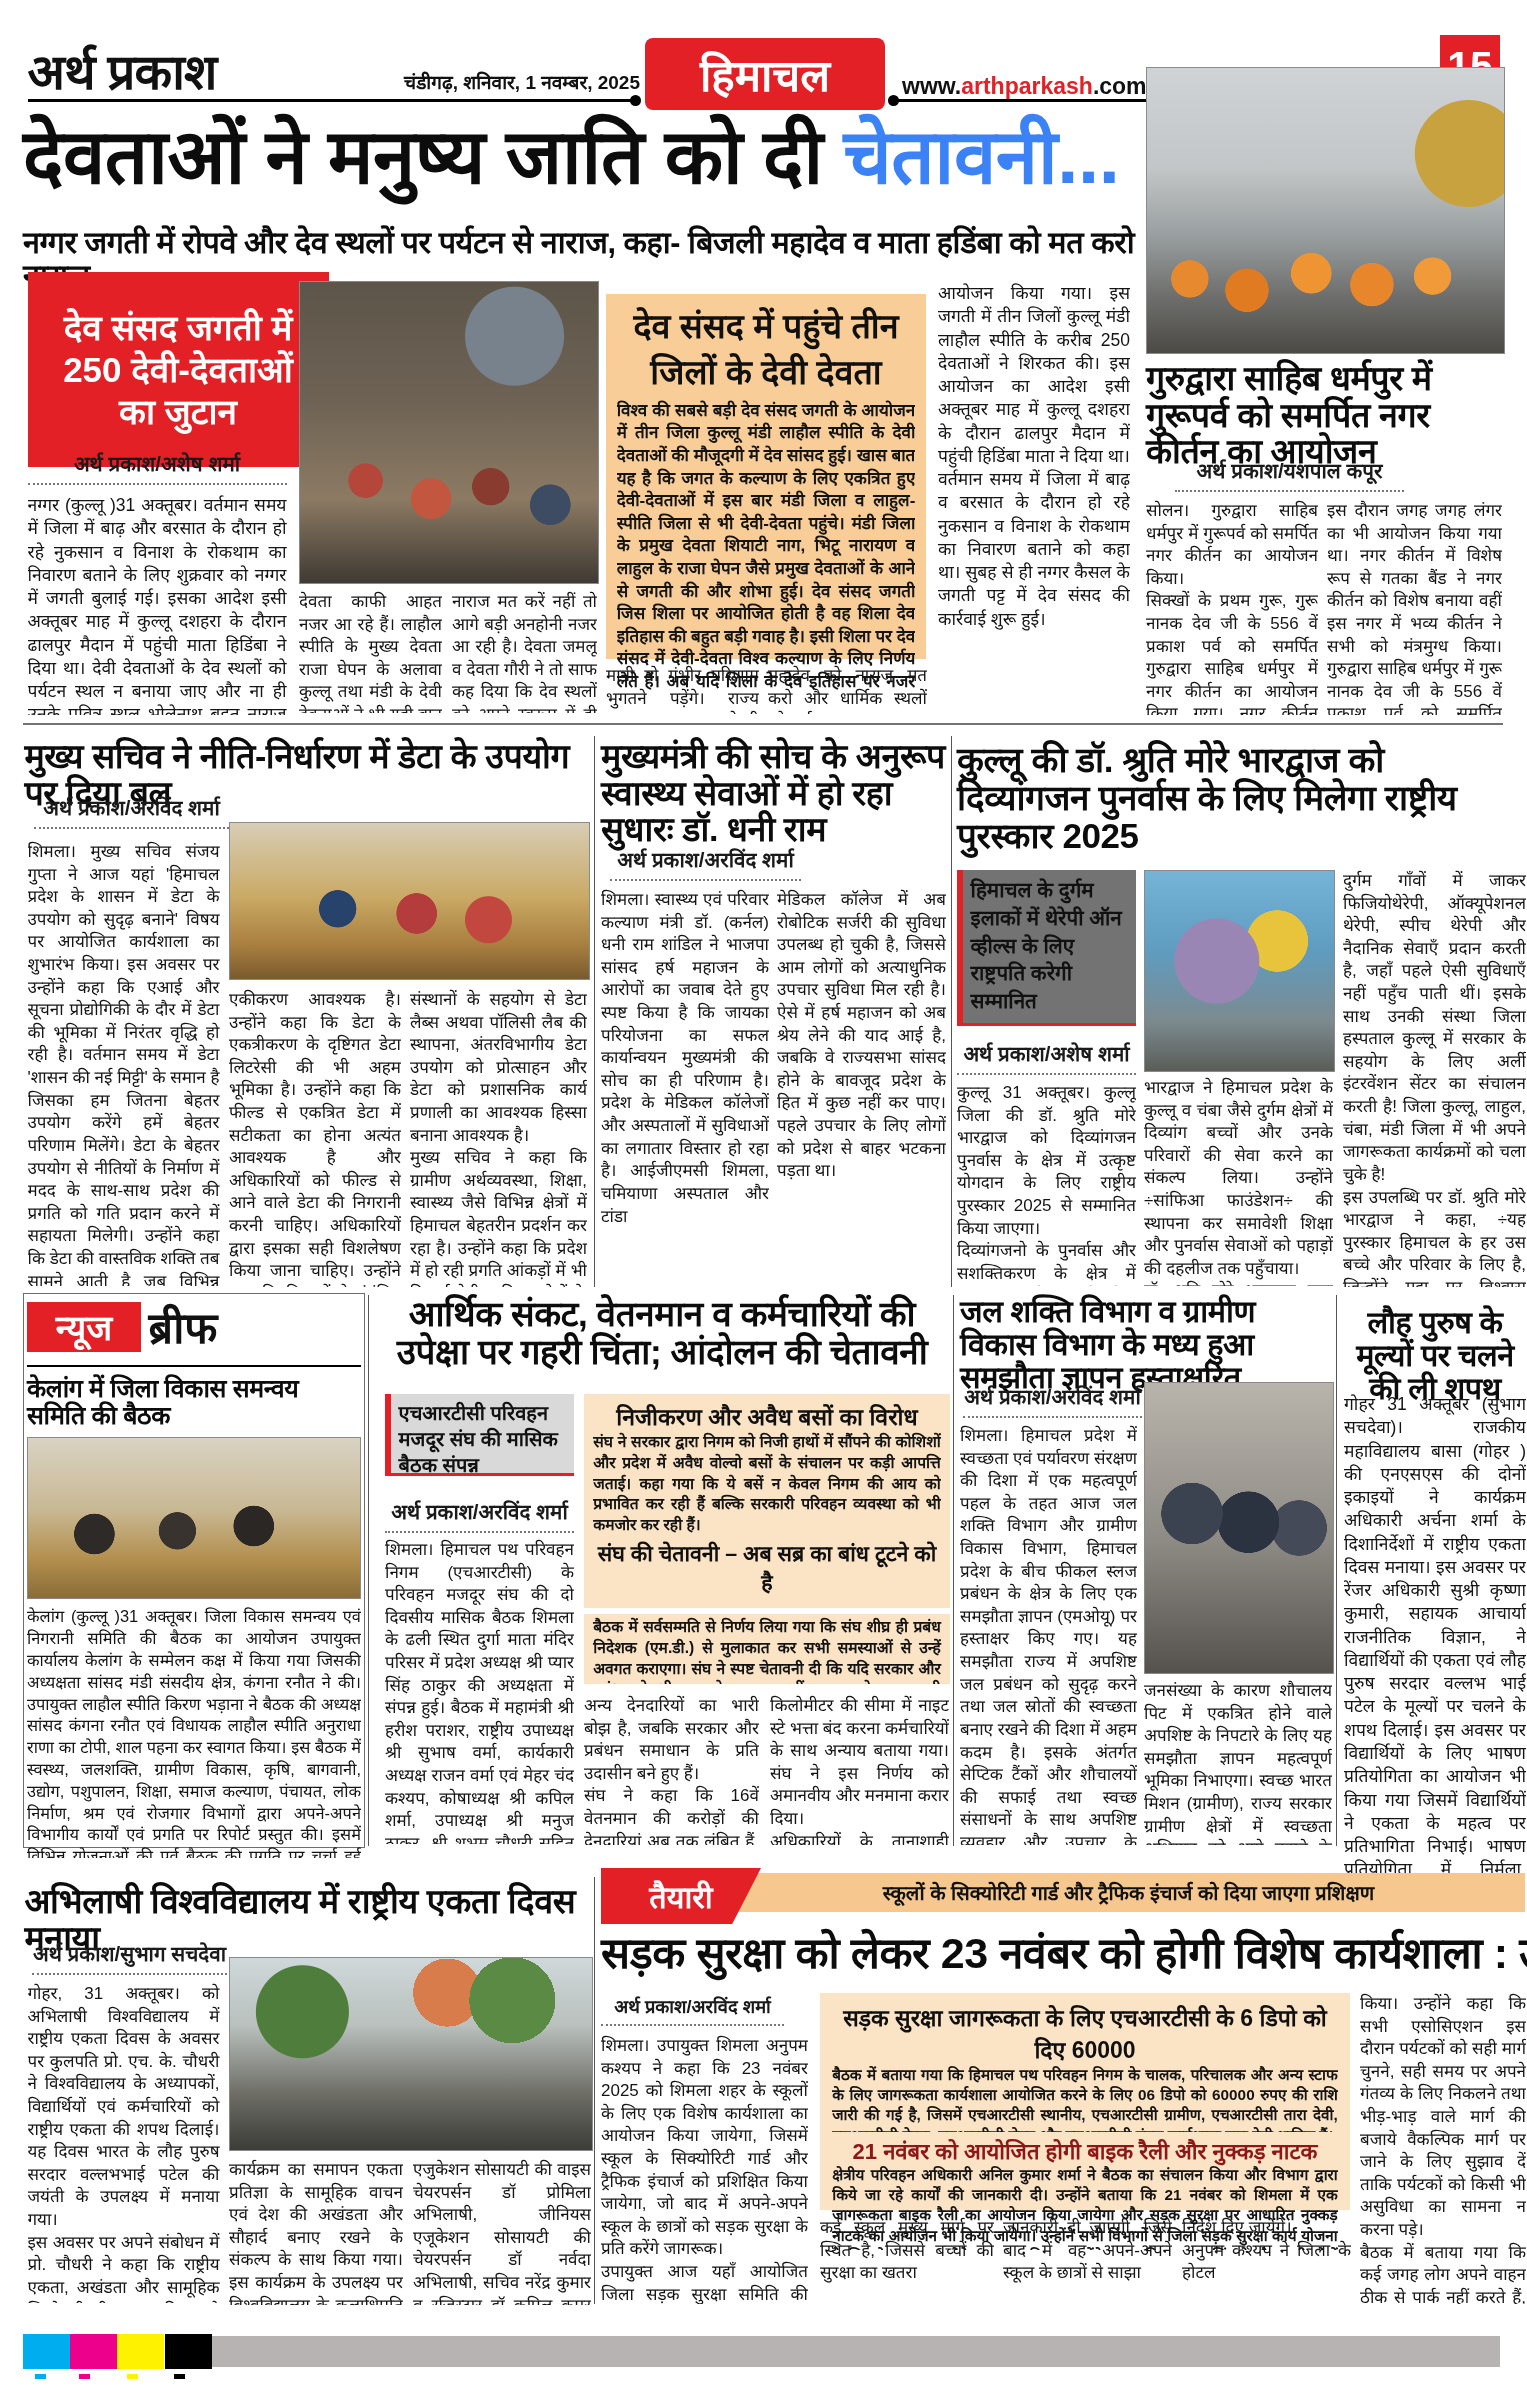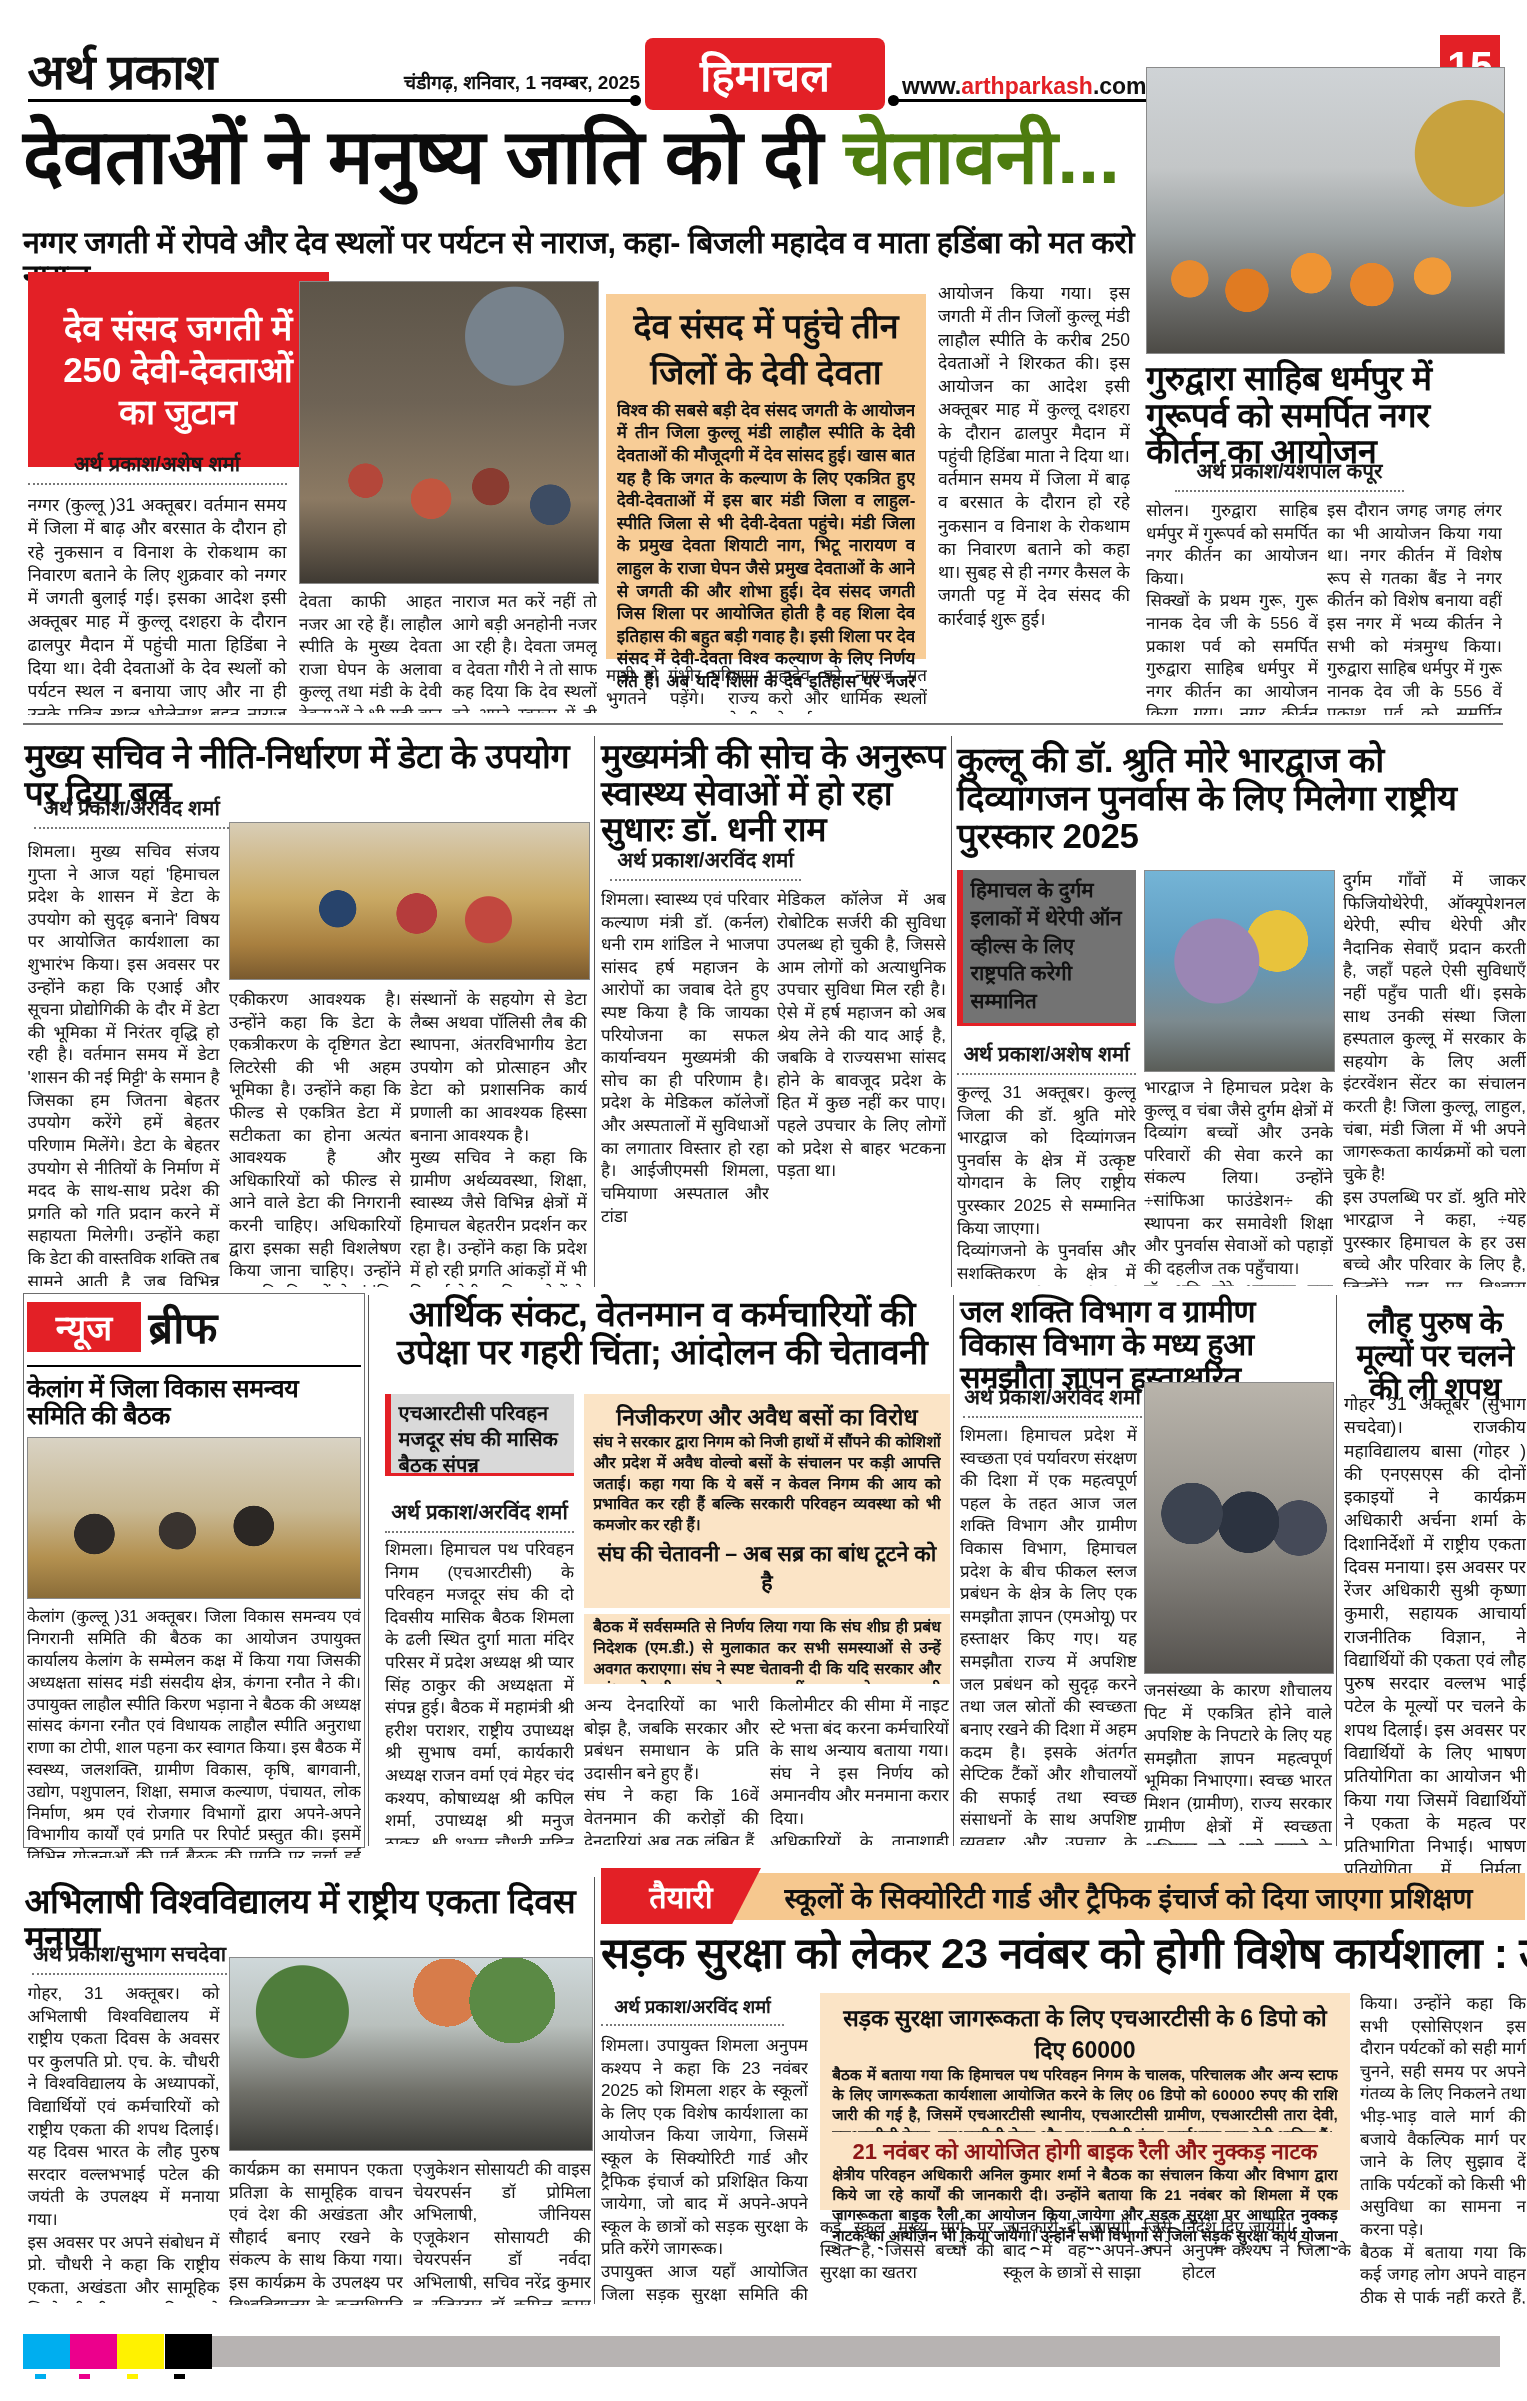--- a/index.html
+++ b/index.html
@@ -74,21 +74,21 @@
   </div>
   <div class="abs redbox" style="left:1440px;top:35px;width:60px;height:63px;font-size:41px;">15</div>
   <div class="abs hrule" style="left:27.5px;top:99px;width:607px;height:3.1px;">
     <span class="dotend" style="right:-6.1px;"></span>
     </div>
   <div class="abs hrule" style="left:894px;top:99px;width:604px;height:3.1px;">
     <span class="dotend" style="left:-6.1px;"></span>
     </div>
 
   <div class="abs hl" style="left:23px;top:116px;width:1118px;font-size:76px;white-space:nowrap;">
-    <span>देवताओं ने मनुष्य जाति को दी </span><span style="color:#4d7c0f;">चेतावनी...</span>
+    <span>देवताओं ने मनुष्य जाति को दी </span><span style="color:#3b82f6;">चेतावनी...</span>
   </div>
   <div class="abs hl" style="left:23px;top:226px;width:1121px;font-size:30.5px;">नग्गर जगती में रोपवे और देव स्थलों पर पर्यटन से नाराज, कहा- बिजली महादेव व माता हडिंबा को मत करो नाराज</div>
 
   <div class="abs photo ph-lead" style="left:1146px;top:67px;width:357px;height:285px;"></div>
 
   <div class="abs redbox" style="left:27.5px;top:272px;width:259px;height:153px;font-size:35px;line-height:1.2;padding:21px;">देव संसद जगती में 250 देवी-देवताओं का जुटान</div>
   <div class="abs byline" style="left:27.5px;top:449px;width:259px;">अर्थ प्रकाश/अशेष शर्मा</div>
   <div class="abs body" style="left:27.5px;top:494px;width:259px;height:221px;font-size:17.5px;">नग्गर (कुल्लू )31 अक्तूबर। वर्तमान समय में जिला में बाढ़ और बरसात के दौरान हो रहे नुकसान व विनाश के रोकथाम का निवारण बताने के लिए शुक्रवार को नग्गर में जगती बुलाई गई। इसका आदेश इसी अक्तूबर माह में कुल्लू दशहरा के दौरान ढालपुर मैदान में पहुंची माता हिडिंबा ने दिया था। देवी देवताओं के देव स्थलों को पर्यटन स्थल न बनाया जाए और ना ही उनके पवित्र स्थल भोलेनाथ बहुत नाराज हैं, ऐसा देव संसद में सभी देवी देवताओं ने देव सुर में कहा।</div>
 
   <div class="abs photo ph-temple" style="left:299px;top:281px;width:298px;height:301px;"></div>
@@ -183,21 +183,21 @@
 
   <div class="abs hl" style="left:24.4px;top:1883px;width:568px;font-size:34px;">अभिलाषी विश्वविद्यालय में राष्ट्रीय एकता दिवस मनाया</div>
   <div class="abs byline" style="left:32px;top:1939px;width:195px;">अर्थ प्रकाश/सुभाग सचदेवा</div>
   <div class="abs photo ph-campus" style="left:229px;top:1957px;width:362px;height:192px;"></div>
   <div class="abs body" style="left:27.5px;top:1983px;width:192px;height:320px;">गोहर, 31 अक्तूबर।  को अभिलाषी विश्वविद्यालय में राष्ट्रीय एकता दिवस के अवसर पर कुलपति प्रो. एच. के. चौधरी ने विश्वविद्यालय के अध्यापकों, विद्यार्थियों एवं कर्मचारियों को राष्ट्रीय एकता की शपथ दिलाई। यह दिवस भारत के लौह पुरुष सरदार वल्लभभाई पटेल की जयंती के उपलक्ष्य में मनाया गया।
 इस अवसर पर अपने संबोधन में प्रो. चौधरी ने कहा कि राष्ट्रीय एकता, अखंडता और सामूहिक जिम्मेदारी ही भारत की सबसे बड़ी शक्ति है। उन्होंने सभी से आह्वान किया कि वे सरदार पटेल के आदर्शों से प्रेरणा लेकर देश की एकता और प्रगति के लिए निरंतर प्रयासरत रहें।</div>
   <div class="abs body" style="left:229px;top:2159px;width:174px;height:146px;">कार्यक्रम का समापन एकता प्रतिज्ञा के सामूहिक वाचन एवं देश की अखंडता और सौहार्द बनाए रखने के संकल्प के साथ किया गया। इस कार्यक्रम के उपलक्ष्य पर विश्वविद्यालय के कुलाधिपति डाक्टर आर के अभिलाषी, प्रति कुलाधिपति डॉक्टर एल के अभिलाषी ने सभी की सराहना की व अभिलाषी</div>
   <div class="abs body" style="left:413px;top:2159px;width:178px;height:146px;">एजुकेशन सोसायटी की वाइस चेयरपर्सन डॉ प्रोमिला अभिलाषी, जीनियस एजूकेशन सोसायटी की चेयरपर्सन डॉ नर्वदा अभिलाषी, सचिव नरेंद्र कुमार व रजिस्ट्रार डॉ कपिल कपूर एवं सभी विभागों के डीन ने छात्रों एवं अध्यापकों से राष्ट्रीय एकता एवं राष्ट्रीय हितों को सर्वोपरि रखने की उम्मीद की।</div>
 
   <div class="abs vrule" style="left:594px;top:1877px;height:427px;"></div>
-  <div class="abs banner" style="left:732px;top:1873px;width:793px;height:47px;font-size:28px;">स्कूलों के सिक्योरिटी गार्ड और ट्रैफिक इंचार्ज को दिया जाएगा प्रशिक्षण</div>
+  <div class="abs banner" style="left:732px;top:1873px;width:793px;height:39px;font-size:20px;">स्कूलों के सिक्योरिटी गार्ड और ट्रैफिक इंचार्ज को दिया जाएगा प्रशिक्षण</div>
   <div class="abs kicker" style="left:601px;top:1868px;width:160px;height:56px;font-size:30.5px;">तैयारी</div>
   <div class="abs hl" style="left:601px;top:1930px;width:925px;font-size:43px;white-space:nowrap;">सड़क सुरक्षा को लेकर 23 नवंबर को होगी विशेष कार्यशाला : उपायुक्त</div>
   <div class="abs byline" style="left:601px;top:1993px;width:183px;font-size:18.3px;">अर्थ प्रकाश/अरविंद शर्मा</div>
   <div class="abs body" style="left:601px;top:2035px;width:207px;height:269px;">शिमला।  उपायुक्त शिमला अनुपम कश्यप ने कहा कि 23 नवंबर 2025 को शिमला शहर के स्कूलों के लिए एक विशेष कार्यशाला का आयोजन किया जायेगा, जिसमें स्कूल के सिक्योरिटी गार्ड और ट्रैफिक इंचार्ज को प्रशिक्षित किया जायेगा, जो बाद में अपने-अपने स्कूल के छात्रों को सड़क सुरक्षा के प्रति करेंगे जागरूक।
 उपायुक्त आज यहाँ आयोजित जिला सड़क सुरक्षा समिति की बैठक की अध्यक्षता कर रहे थे।</div>
   <div class="abs" style="left:820px;top:1993px;width:530px;height:217px;background:#fbe4c6;padding:7.6px 12.2px;box-sizing:border-box;">
     <div class="boxtitle" style="font-size:23px;">सड़क सुरक्षा जागरूकता के लिए एचआरटीसी के 6 डिपो को दिए 60000</div>
     <div class="body" style="font-size:15.3px;font-weight:600;height:67px;">बैठक में बताया गया कि हिमाचल पथ परिवहन निगम के चालक, परिचालक और अन्य स्टाफ के लिए जागरूकता कार्यशाला आयोजित करने के लिए 06 डिपो को 60000 रुपए की राशि जारी की गई है, जिसमें एचआरटीसी स्थानीय, एचआरटीसी ग्रामीण, एचआरटीसी तारा देवी, एचआरटीसी नेरवा, एचआरटीसी रोहड़ू और एचआरटीसी मंडल कार्यशाला तारा देवी शामिल हैं।</div>
     <div class="boxtitle" style="font-size:22px;color:#8d1616;margin-top:3.1px;">21 नवंबर को आयोजित होगी बाइक रैली और नुक्कड़ नाटक</div>
     <div class="body" style="font-size:15.3px;font-weight:600;height:85px;">क्षेत्रीय परिवहन अधिकारी अनिल कुमार शर्मा ने बैठक का संचालन किया और विभाग द्वारा किये जा रहे कार्यों की जानकारी दी। उन्होंने बताया कि 21 नवंबर को शिमला में एक जागरूकता बाइक रैली का आयोजन किया जायेगा और सड़क सुरक्षा पर आधारित नुक्कड़ नाटक का आयोजन भी किया जायेगा। उन्होंने सभी विभागों से जिला सड़क सुरक्षा कार्य योजना के लिए बेहतर सुझाव देने का आग्रह किया। उन्होंने बताया कि वाहन पासिंग के दौरान भी लोगों को सड़क सुरक्षा के प्रति जागरूक करने के लिए प्रचार सामग्री का वितरण किया जा रहा है।</div>

